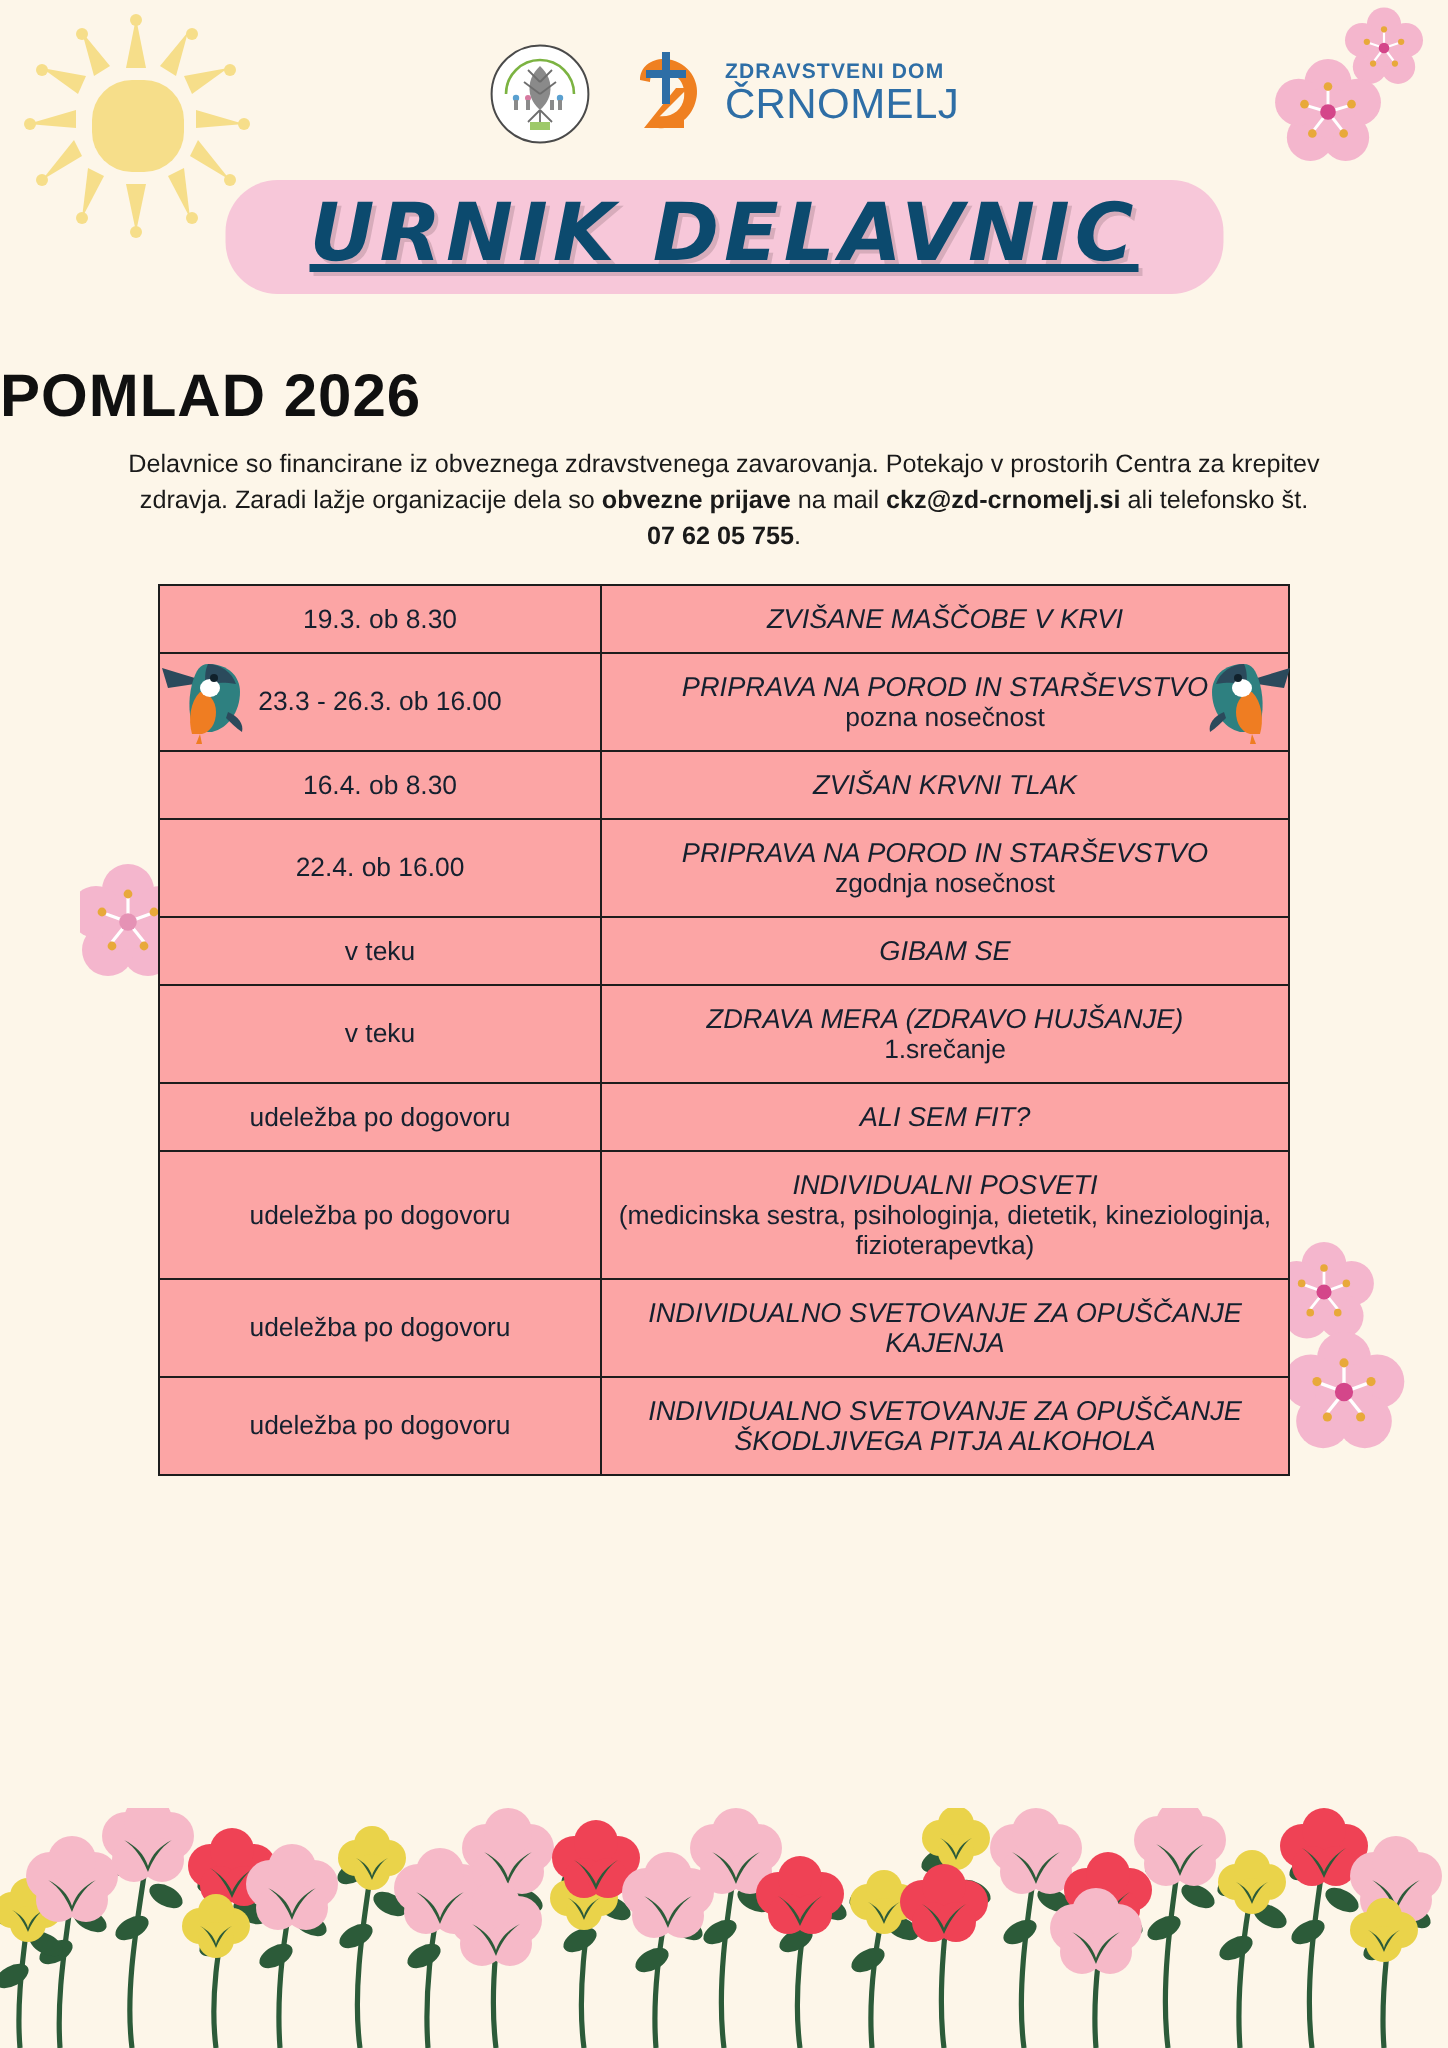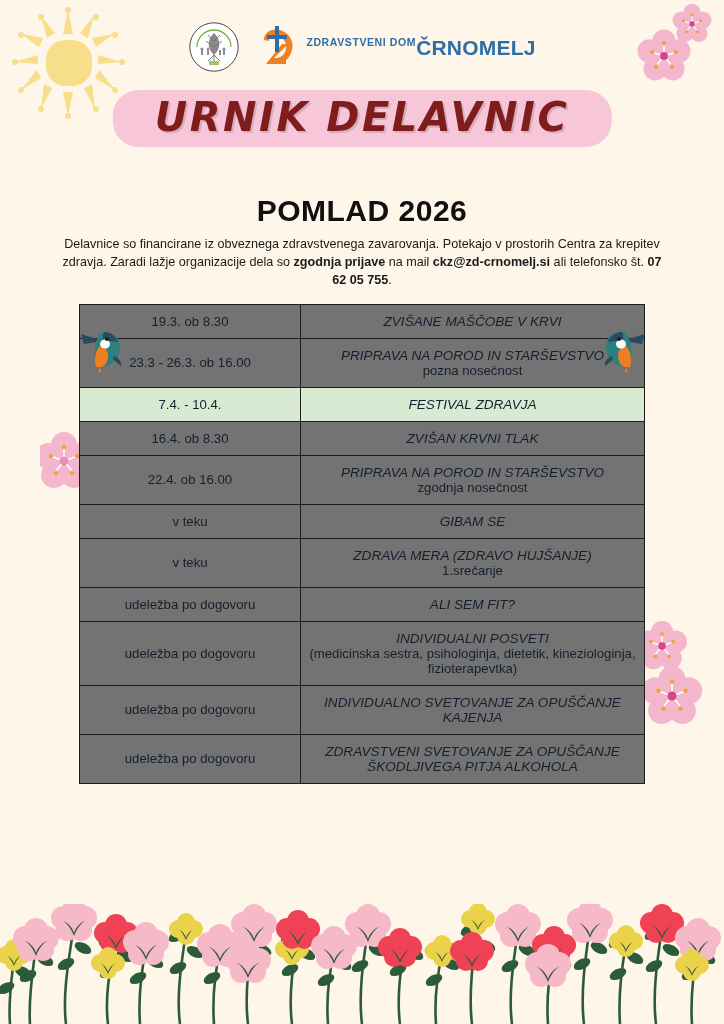--- a/index.html
+++ b/index.html
@@ -35,28 +35,28 @@
     height: 66px;
     display: flex;
     align-items: center;
     justify-content: center;
     gap: 16px;
     padding-top: 14px;
   }
   .logo-circle { width: 52px; height: 52px; }
   .logo-zd { height: 46px; display: flex; align-items: center; gap: 6px; }
   .logo-zd-text {
-    display: flex; flex-direction: row;
+    display: flex; flex-direction: column;
     line-height: 1; color: #2e6ea6;
   }
   .logo-zd-text .l1 {
     font-size: 10.5px; font-weight: bold; letter-spacing: 0.6px;
   }
   .logo-zd-text .l2 {
-    font-size: 21px; font-weight: bold; letter-spacing: 0.2px;
+    font-size: 21px; font-weight: normal; letter-spacing: 0.2px;
   }
 
   
   .title-wrap {
     position: relative;
     text-align: center;
     margin-top: 10px;
     height: 48px;
   }
   .title-pill {
@@ -68,49 +68,49 @@
     border-radius: 26px;
     padding: 4px 42px 7px 42px;
     white-space: nowrap;
   }
   .title-main {
     font-family: "DejaVu Sans", sans-serif;
     font-size: 40px;
     font-weight: bold;
     font-style: italic;
     letter-spacing: 2.5px;
-    color: #7f1d1d;
+    color: #0c4a6e;
     text-shadow: 2px 2px 0 rgba(120,90,100,0.25);
+    text-decoration: underline;
   }
   .subtitle {
-    text-align: center;
     font-size: 30px;
     font-weight: bold;
     color: #101010;
-    margin-top: 56px;
+    margin-top: 44px;
     letter-spacing: 0.5px;
   }
 
   
   .intro {
     text-align: center;
     font-size: 12.6px;
     color: #1a1a1a;
     line-height: 1.42;
     margin: 8px 62px 0 62px;
   }
   .intro b { font-weight: bold; }
 
   
   .schedule {
     position: relative;
     margin: 14px auto 0 auto;
     width: 566px;
     border-collapse: collapse;
-    background: #737373;
+    background: #fca5a5;
     z-index: 2;
   }
   .schedule td {
     border: 1.6px solid #1d1d1d;
     text-align: center;
     vertical-align: middle;
     padding: 9px 6px;
     color: #15202e;
   }
   .col-when {
@@ -503,43 +503,37 @@
   </div>
 </div>
 
 <div class="title-wrap">
   <div class="title-pill">
     <span class="title-main">URNIK DELAVNIC</span>
   </div>
 </div>
 <div class="subtitle">POMLAD 2026</div>
 
-<p class="intro"><span>Delavnice so financirane iz obveznega zdravstvenega zavarovanja. Potekajo v prostorih Centra za krepitev zdravja. Zaradi lažje organizacije dela so </span><b>zgodnja prijave</b><span> na mail </span><b>ckz@zd-crnomelj.si</b><span> ali telefonsko št. </span><b>07 62 05 755</b><span>.</span></p>
+<p class="intro"><span>Delavnice so financirane iz obveznega zdravstvenega zavarovanja. Potekajo v prostorih Centra za krepitev zdravja. Zaradi lažje organizacije dela so </span><b>obvezne prijave</b><span> na mail </span><b>ckz@zd-crnomelj.si</b><span> ali telefonsko št. </span><b>07 62 05 755</b><span>.</span></p>
 
 <table class="schedule">
   <tbody id="schedule-body">
       <tr>
         <td class="col-when">19.3. ob 8.30</td>
         <td class="col-what">
           <span class="what-main">ZVIŠANE MAŠČOBE V KRVI</span>
         </td>
       </tr>
       <tr>
         <td class="col-when">23.3 - 26.3. ob 16.00</td>
         <td class="col-what">
           <span class="what-main">PRIPRAVA NA POROD IN STARŠEVSTVO</span>
           <span class="line2">pozna nosečnost</span>
         </td>
       </tr>
-      <tr class="row-highlight">
-        <td class="col-when">7.4. - 10.4.</td>
-        <td class="col-what">
-          <span class="what-main">FESTIVAL ZDRAVJA</span>
-        </td>
-      </tr>
       <tr>
         <td class="col-when">16.4. ob 8.30</td>
         <td class="col-what">
           <span class="what-main">ZVIŠAN KRVNI TLAK</span>
         </td>
       </tr>
       <tr>
         <td class="col-when">22.4. ob 16.00</td>
         <td class="col-what">
           <span class="what-main">PRIPRAVA NA POROD IN STARŠEVSTVO</span>
@@ -574,17 +568,17 @@
       </tr>
       <tr>
         <td class="col-when">udeležba po dogovoru</td>
         <td class="col-what">
           <span class="what-main">INDIVIDUALNO SVETOVANJE ZA OPUŠČANJE KAJENJA</span>
         </td>
       </tr>
       <tr>
         <td class="col-when">udeležba po dogovoru</td>
         <td class="col-what">
-          <span class="what-main">ZDRAVSTVENI SVETOVANJE ZA OPUŠČANJE ŠKODLJIVEGA PITJA ALKOHOLA</span>
+          <span class="what-main">INDIVIDUALNO SVETOVANJE ZA OPUŠČANJE ŠKODLJIVEGA PITJA ALKOHOLA</span>
         </td>
       </tr>
     </tbody>
 </table>
 
 </body></html>

